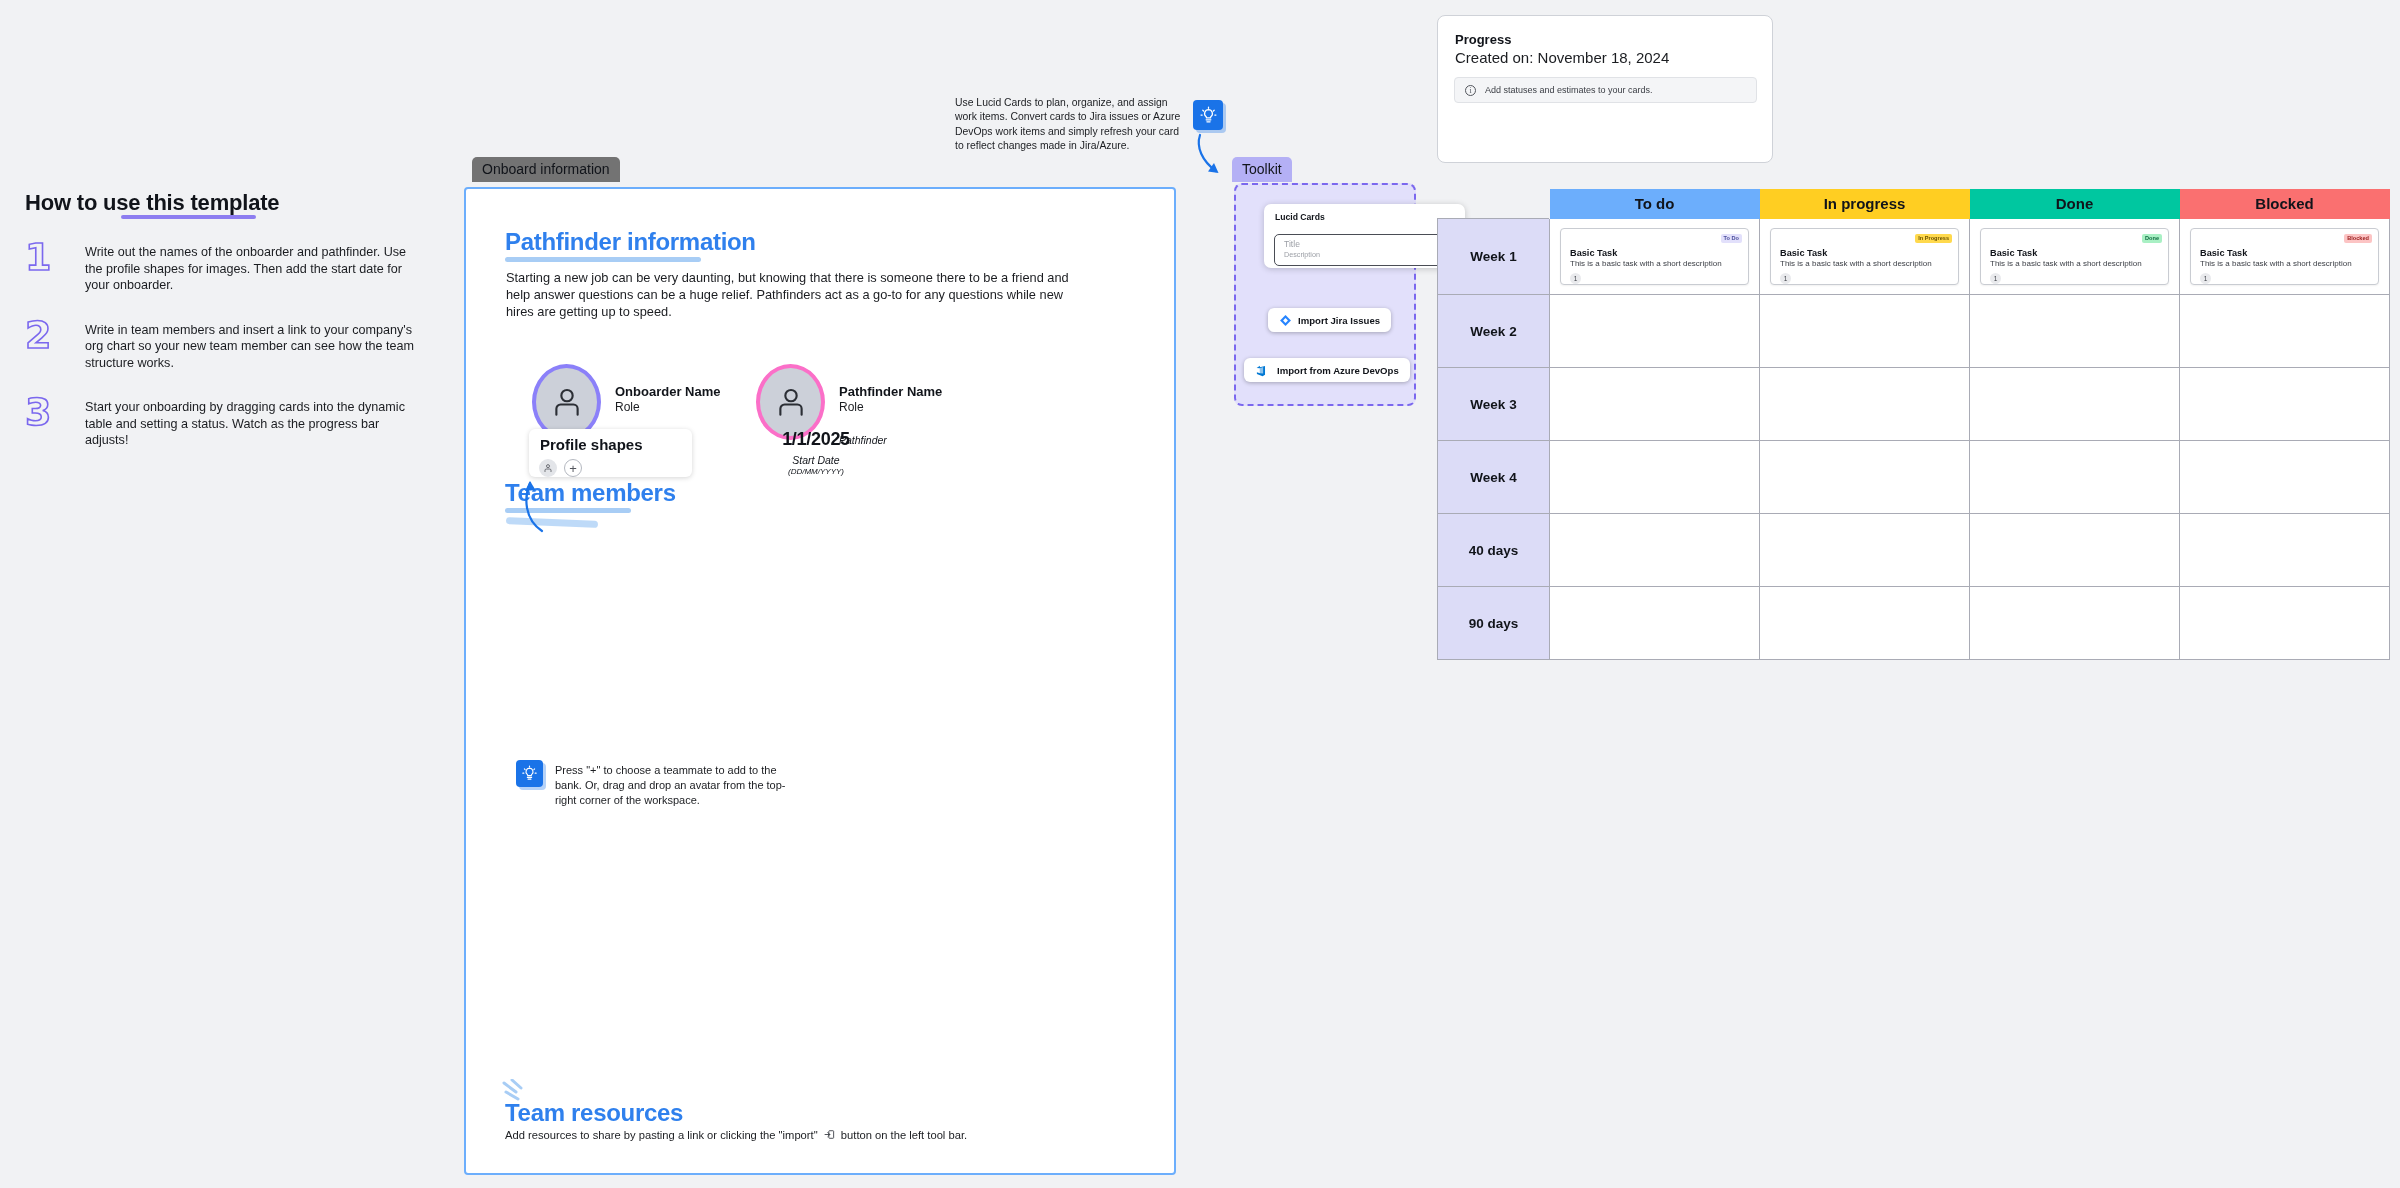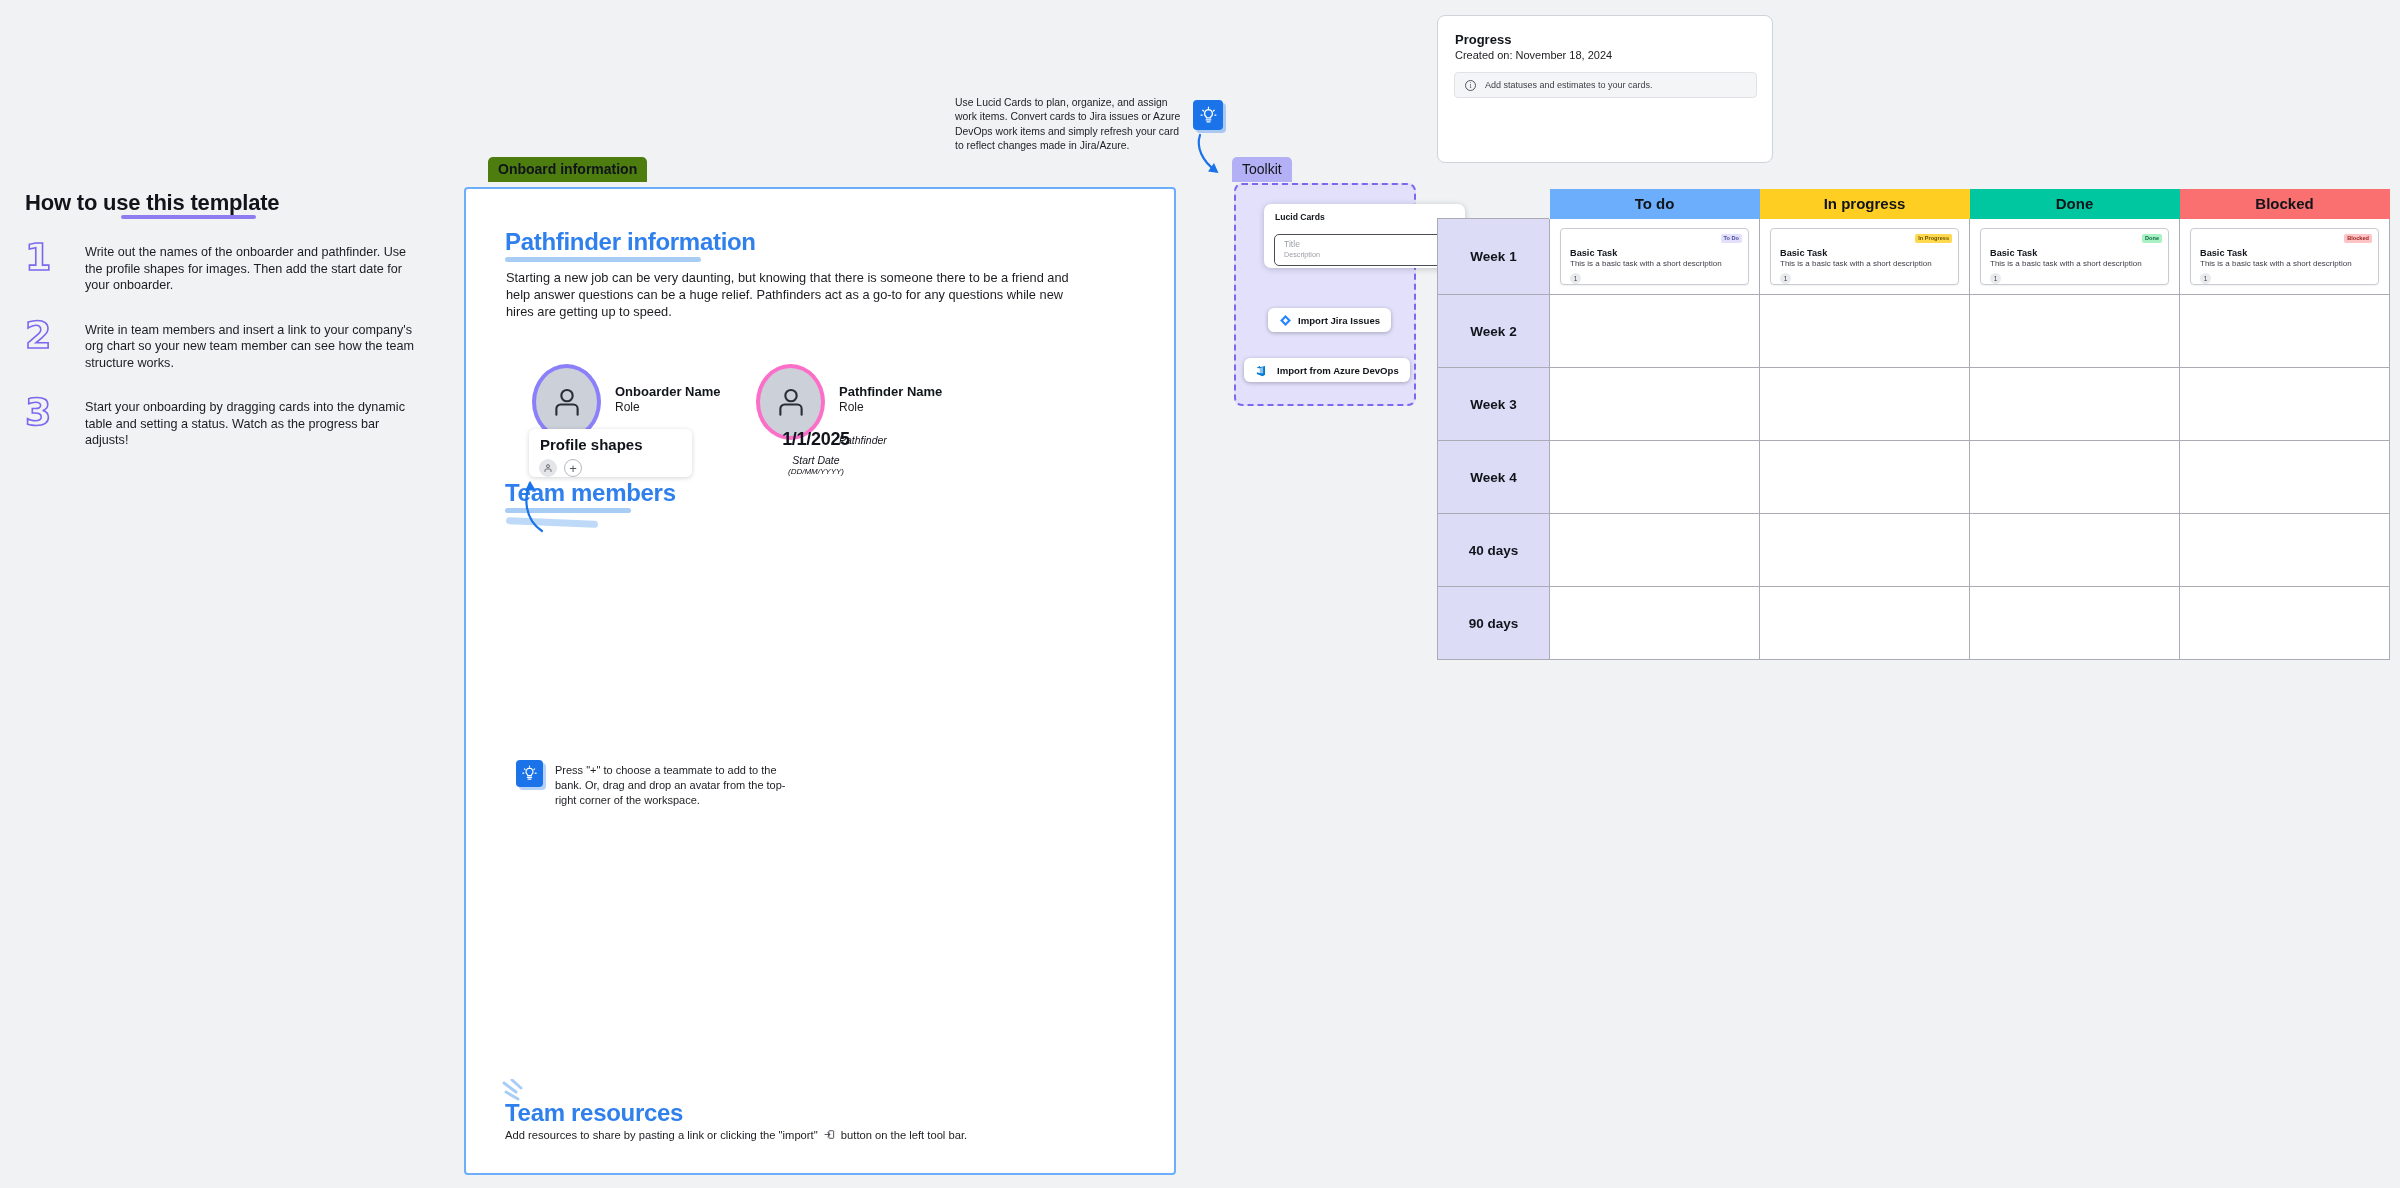--- a/index.html
+++ b/index.html
@@ -29,21 +29,21 @@
     font-family: "DejaVu Sans", sans-serif;
     width: 44px; flex: 0 0 44px; text-align: left;
   }
   .step-text { font-size: 12.6px; line-height: 16.5px; color: #1b1d21; padding-top: 4px; }
 
   
   .tab-label {
     position: absolute; font-size: 14px; color: #11141a;
     padding: 4px 10px 5px; border-radius: 5px 5px 0 0; white-space: nowrap;
   }
-  #tab-onboard { left: 488px; top: 157px; background: #4d7c0f; font-weight: bold; }
+  #tab-onboard { left: 472px; top: 157px; background: #737373; }
   #tab-toolkit { left: 1232px; top: 157px; background: #b4b0f5; }
 
   
   #main-card {
     position: absolute; left: 464px; top: 187px; width: 712px; height: 988px;
     background: #fff; border: 2px solid #6caefc; border-radius: 4px;
   }
   .sec-title {
     font-size: 24px; font-weight: bold; color: #2f80ed; letter-spacing: -.3px;
     position: relative; display: inline-block;
@@ -152,21 +152,21 @@
   #btn-jira { left: 1268px; top: 308px; gap: 6px; }
   #btn-azure { left: 1244px; top: 358px; }
   .import-btn svg { width: 13px; height: 13px; flex: 0 0 13px; }
 
   
   #progress-panel {
     position: absolute; left: 1437px; top: 15px; width: 336px; height: 148px;
     background: #fff; border: 1px solid #cfd2d8; border-radius: 8px;
   }
   #progress-panel .pg-title { font-size: 13px; font-weight: bold; color: #11141a; padding: 16px 0 0 17px; }
-  #progress-panel .pg-sub { font-size: 11px; color: #1b1d21; padding: 2px 0 0 17px; }
+  #progress-panel .pg-sub { font-size: 15px; color: #1b1d21; padding: 2px 0 0 17px; }
   #progress-note {
     margin: 11px 15px 0 16px; height: 26px; background: #f4f5f7; border: 1px solid #e0e2e6;
     border-radius: 4px; display: flex; align-items: center; gap: 9px; padding-left: 10px;
   }
   #progress-note .info-i {
     width: 11px; height: 11px; border-radius: 50%; border: 1px solid #53565d;
     font-size: 8px; color: #53565d; display: flex; align-items: center; justify-content: center;
     font-family: "Liberation Serif", serif;
   }
   #progress-note .note-txt { font-size: 9px; color: #3d4047; }

